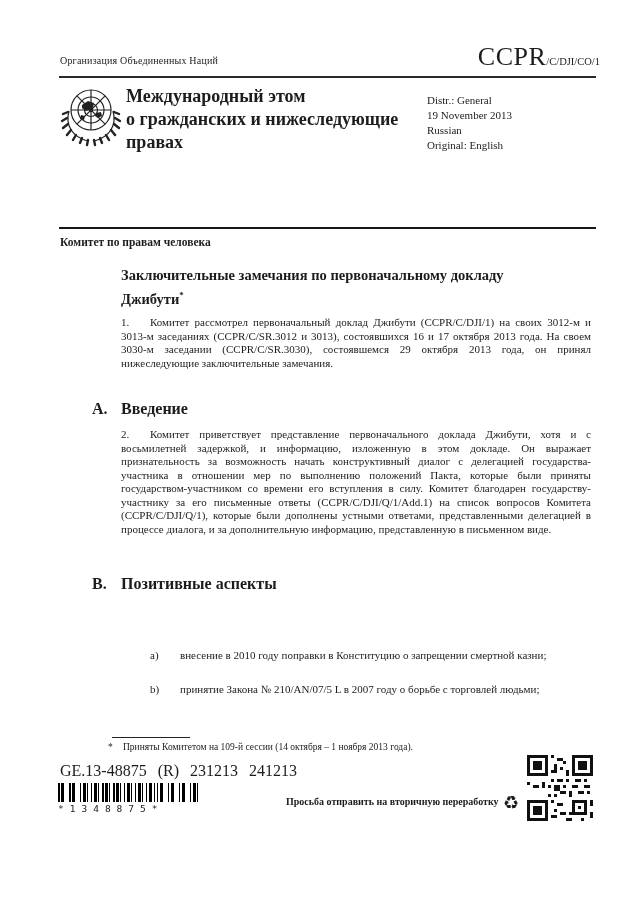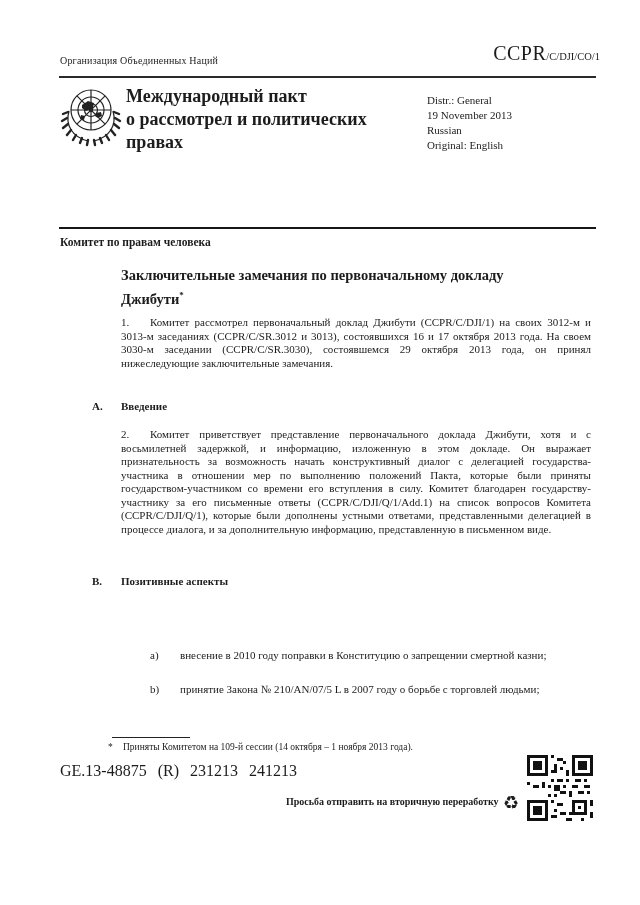--- a/index.html
+++ b/index.html
@@ -3,35 +3,35 @@
 <meta charset="utf-8">
 <style>
   html,body{margin:0;padding:0;background:#ffffff;}
   .page{
     position:relative;width:640px;height:905px;background:#ffffff;
     font-family:"Liberation Serif","DejaVu Serif",serif;color:#1c1c1c;overflow:hidden;
   }
   
   .org-name{position:absolute;left:60px;top:55px;font-size:10px;letter-spacing:.2px;}
   .doc-symbol{position:absolute;right:40px;top:42px;text-align:right;white-space:nowrap;}
-  .doc-symbol .main{font-size:20px;letter-spacing:.5px;}
+  .doc-symbol .main{font-size:26px;letter-spacing:.5px;}
   .doc-symbol .suffix{font-size:10.5px;}
   .rule-thin{position:absolute;left:59px;top:76px;width:537px;height:1.5px;background:#2a2a2a;}
   .emblem{position:absolute;left:55px;top:80px;width:72px;height:72px;}
   .covenant{position:absolute;left:126px;top:85px;font-weight:bold;font-size:18px;line-height:23px;}
   .distr{position:absolute;left:427px;top:93px;font-size:11px;line-height:15px;}
   
   .rule-thick{position:absolute;left:59px;top:227px;width:537px;height:2px;background:#161616;}
   .committee{position:absolute;left:60px;top:236px;font-weight:bold;font-size:11.5px;}
   .doc-title{position:absolute;left:121px;top:265px;width:392px;font-weight:bold;font-size:14.5px;line-height:20px;}
   .doc-title sup{font-size:9px;}
   .para{position:absolute;left:121px;width:470px;font-size:11px;line-height:13.5px;text-align:justify;}
   .pnum{display:inline-block;width:29px;}
   #p1{top:316px;} #p2{top:428px;} #p3{top:603px;}
-  .heading{position:absolute;left:92px;font-weight:bold;font-size:11px;}
+  .heading{position:absolute;left:92px;font-weight:bold;font-size:16px;}
   .hlabel{display:inline-block;width:29px;}
   #secA{top:400px;} #secB{top:575px;}
   .subitem{position:absolute;left:121px;width:470px;font-size:11px;line-height:13.5px;text-align:justify;text-indent:29px;}
   .ilabel{display:inline-block;width:30px;text-indent:0;}
   #itemA{top:649px;} #itemB{top:683px;}
   
   .fn-rule{position:absolute;left:112px;top:737px;width:78px;height:1px;background:#222;}
   .footnote{position:absolute;left:108px;top:742px;width:430px;font-size:9.5px;}
   .fn-mark{display:inline-block;width:15px;}
   .ge-code{position:absolute;left:60px;top:762px;font-size:16px;word-spacing:7px;}
@@ -87,22 +87,22 @@
         <line x1="51" y1="55" x2="54" y2="60"></line>
         <line x1="45" y1="58" x2="47" y2="63"></line>
         <line x1="39" y1="60" x2="40" y2="65"></line>
       </g>
       <path d="M14 31 C10 45 17 57 33 61" fill="none" stroke="#222" stroke-width="1.2"></path>
       <path d="M58 31 C62 45 55 57 39 61" fill="none" stroke="#222" stroke-width="1.2"></path>
     </svg>
   </div>
 
   <div class="covenant">
-    <div>Международный пакт</div>
-    <div>о рассмотрел и политических</div>
+    <div>Международный этом</div>
+    <div>о гражданских и нижеследующие</div>
     <div>правах</div>
   </div>
 
   <div class="distr">
     <div>Distr.: General</div>
     <div>19 November 2013</div>
     <div>Russian</div>
     <div>Original: English</div>
   </div>
 
@@ -138,20 +138,24 @@
     <span class="ilabel">b)</span><span>принятие Закона № 210/AN/07/5 L в 2007 году о борьбе с торговлей людьми;</span>
   </div>
 
   <div class="fn-rule"></div>
   <div class="footnote">
     <span class="fn-mark">*</span><span>Приняты Комитетом на 109-й сессии (14 октября – 1 ноября 2013 года).</span>
   </div>
 
   <div class="ge-code">GE.13-48875 (R) 231213 241213</div>
 
+  <div class="barcode">
+    <div class="bars"></div>
+    <div class="bartext">*1348875*</div>
+  </div>
 
   <div class="recycle">
     <span>Просьба отправить на вторичную переработку</span><span class="glyph">♻</span>
   </div>
 
   <div class="qr">
     <svg width="66" height="66" viewBox="0 0 66 66" shape-rendering="crispEdges">
       <rect x="0" y="0" width="66" height="66" fill="#fff"></rect>
       <g fill="#111">
         <rect x="0" y="0" width="21" height="21"></rect>

